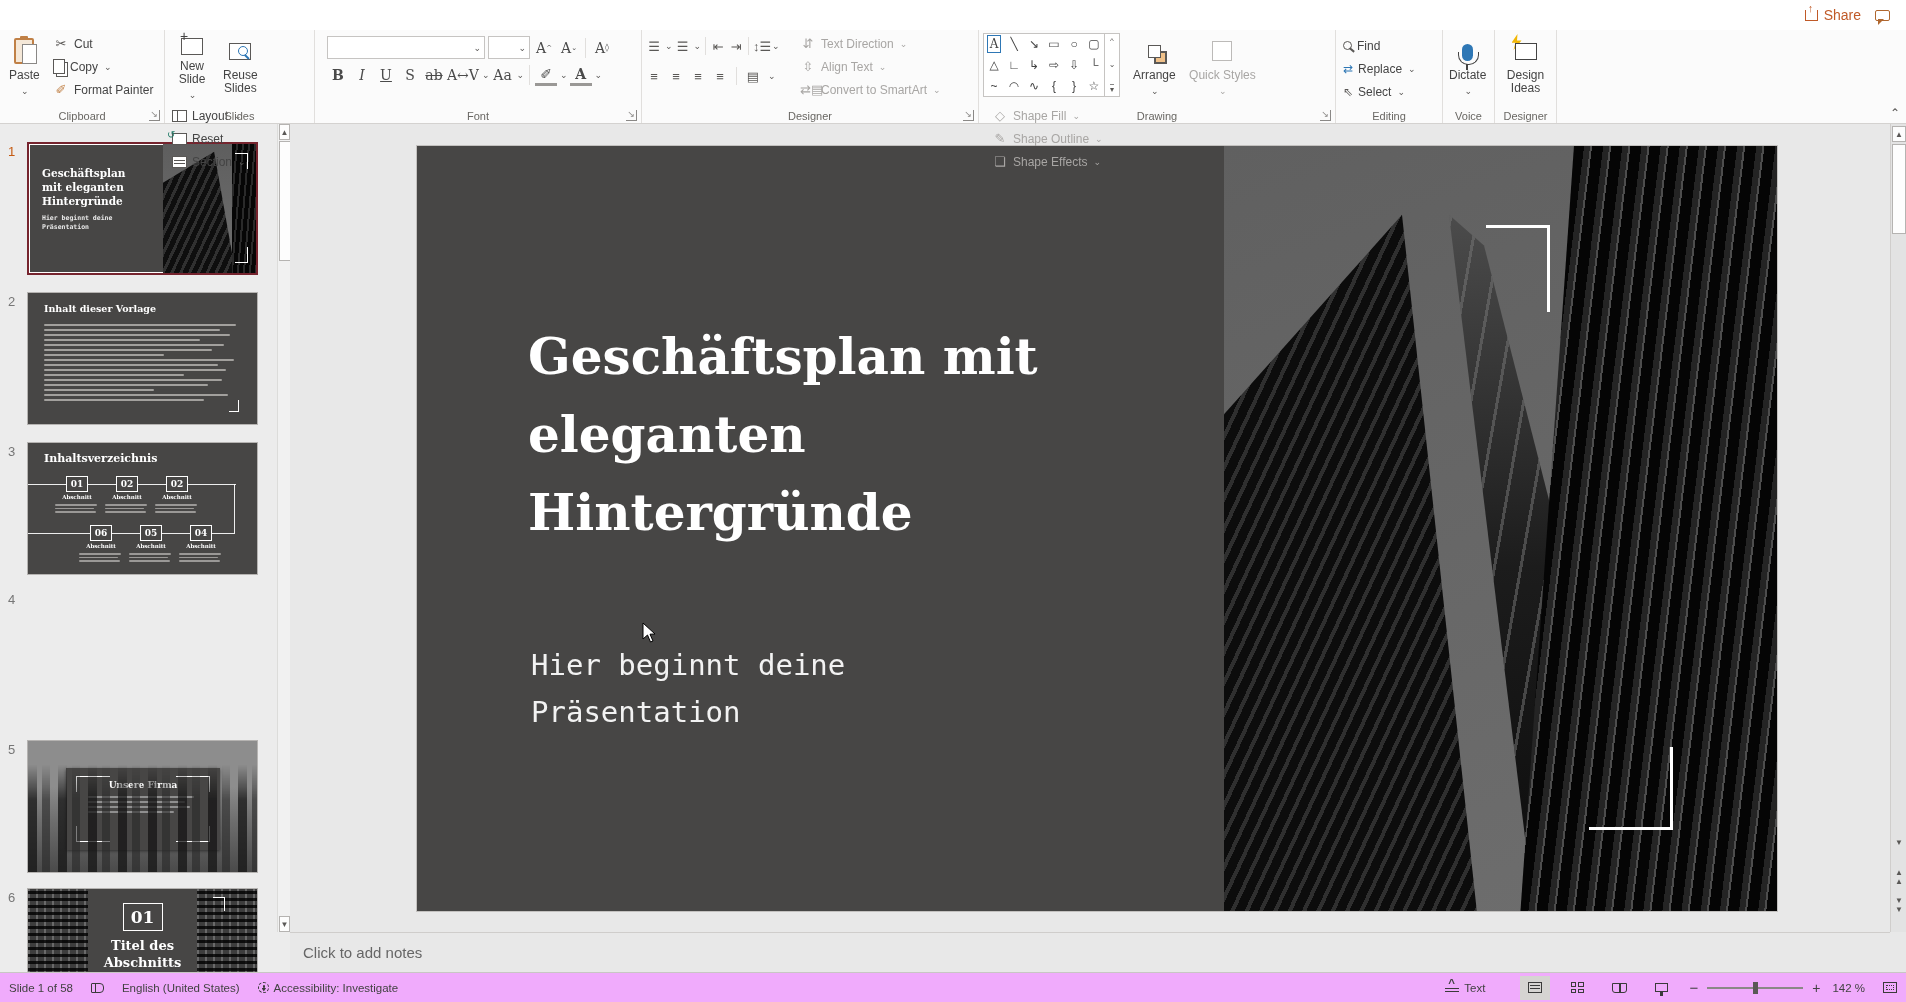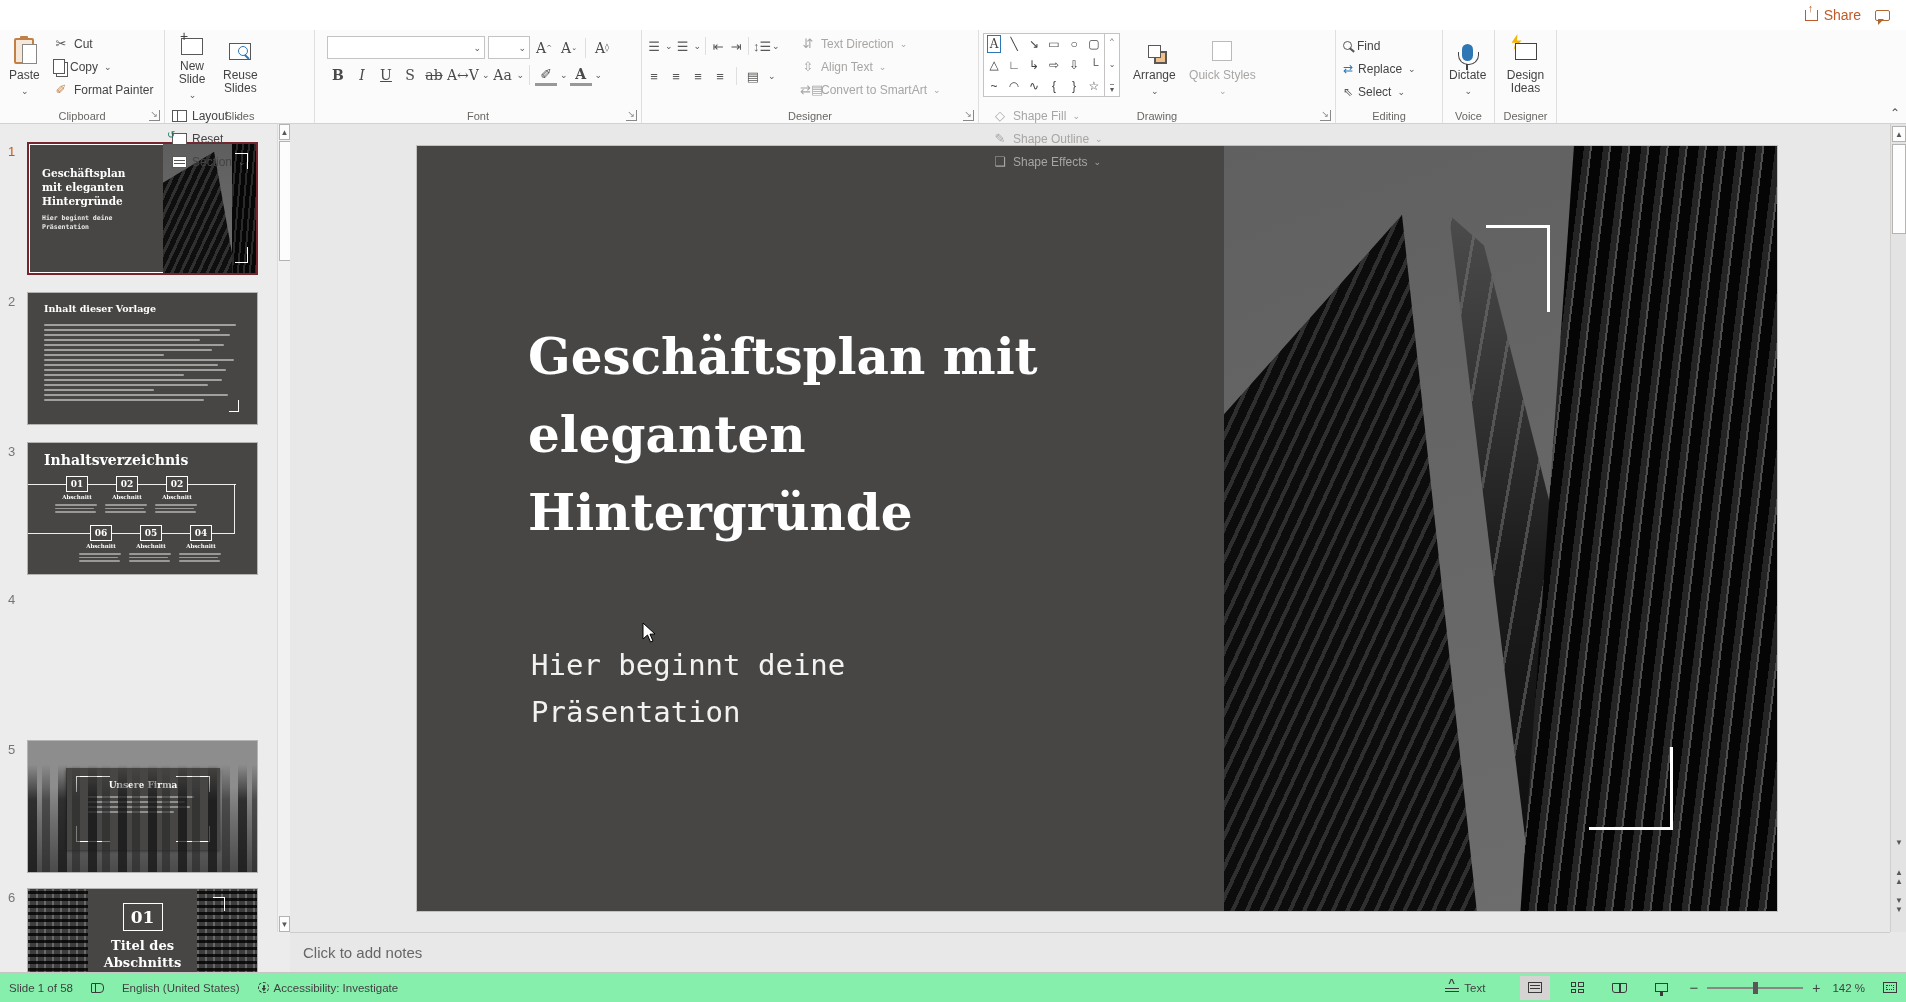--- a/index.html
+++ b/index.html
@@ -104,21 +104,21 @@
   
   .vscroll{position:absolute;top:124px;right:0;width:16px;bottom:70px;background:#e3e3e3;border-left:1px solid #d0cecc}
   .sbtnbox{position:absolute;left:1px;width:14px;height:16px;background:#fdfdfd;border:1px solid #b5b3b1;color:#5a5856;font-size:8px;text-align:center;line-height:15px}
   .sthumb{position:absolute;left:1px;width:14px;background:#fdfdfd;border:1px solid #b5b3b1}
   .pscroll{position:absolute;top:124px;left:277px;width:13px;bottom:70px;background:#f1f1f1;border-left:1px solid #dcdcda}
   .pscroll .sbtnbox{width:11px}
   .navbtn{position:absolute;left:0;width:16px;height:18px;color:#5a5856;font-size:8px;line-height:9px;text-align:center}
 
   
   .notes{position:absolute;left:290px;right:16px;bottom:30px;height:40px;background:#e8e8e8;border-top:1px solid #cfcdcb;display:flex;align-items:center;padding-left:13px;color:#666;font-size:15px}
-  .status{position:absolute;left:0;right:0;bottom:0;height:30px;background:#86efac;border-top:1px solid #c8c6c4;display:flex;align-items:center;font-size:11.5px;color:#424242}
+  .status{position:absolute;left:0;right:0;bottom:0;height:30px;background:#f0abfc;border-top:1px solid #c8c6c4;display:flex;align-items:center;font-size:11.5px;color:#424242}
   .status .sit{display:flex;align-items:center;gap:5px;padding:0 9px;height:100%}
   .viewbtn{width:30px;height:24px;display:flex;align-items:center;justify-content:center}
   .viewbtn.on{background:#d6d4d2}
   .v-normal{width:14px;height:11px;border:1.2px solid #3a3a3a;position:relative}
   .v-normal::before{content:'';position:absolute;left:1px;top:2px;right:1px;height:1.2px;background:#3a3a3a;box-shadow:0 3px 0 #3a3a3a}
   .v-grid{width:13px;height:11px;display:grid;grid-template-columns:1fr 1fr;gap:2px}
   .v-grid i{border:1.2px solid #3a3a3a}
   .v-read{width:15px;height:10px;border:1.2px solid #3a3a3a;border-radius:0 0 3px 3px;position:relative}
   .v-read::before{content:'';position:absolute;left:50%;top:0;bottom:0;width:1.2px;background:#3a3a3a}
   .v-show{width:13px;height:9px;border:1.2px solid #3a3a3a;position:relative}
@@ -438,21 +438,21 @@
         <span style="width: 82%;"></span>
         <span style="width: 55%;"></span>
         <span style="width: 92%;"></span>
         <span style="width: 80%;"></span>
       </div>
     <div class="corner" style="right:18px;bottom:12px;width:10px;height:12px;border-bottom-width:1.2px;border-right-width:1.2px"></div>
   </div>
 
   <div class="thumbnum" style="top:320px">3</div>
   <div class="thumb" style="top:318px">
-    <div class="mini-serif" style="position:absolute;left:16px;top:9px;font-size:14px">Inhaltsverzeichnis</div>
+    <div class="mini-serif" style="position:absolute;left:16px;top:9px;font-size:11px">Inhaltsverzeichnis</div>
     <div class="tocline" style="left:0;top:41px;width:208px;height:1.2px"></div>
     <div class="tocline" style="left:206px;top:41px;width:1.2px;height:49px"></div>
     <div class="tocline" style="left:0;top:90px;width:207px;height:1.2px"></div>
     <div class="tocbox" style="left:38px;top:33px">01</div>
     <div class="tocbox" style="left:88px;top:33px">02</div>
     <div class="tocbox" style="left:138px;top:33px">02</div>
     <div class="tocbox" style="left:62px;top:82px">06</div>
     <div class="tocbox" style="left:112px;top:82px">05</div>
     <div class="tocbox" style="left:162px;top:82px">04</div>
     <div class="toclabel" style="left:23px;top:51px">Abschnitt</div>

